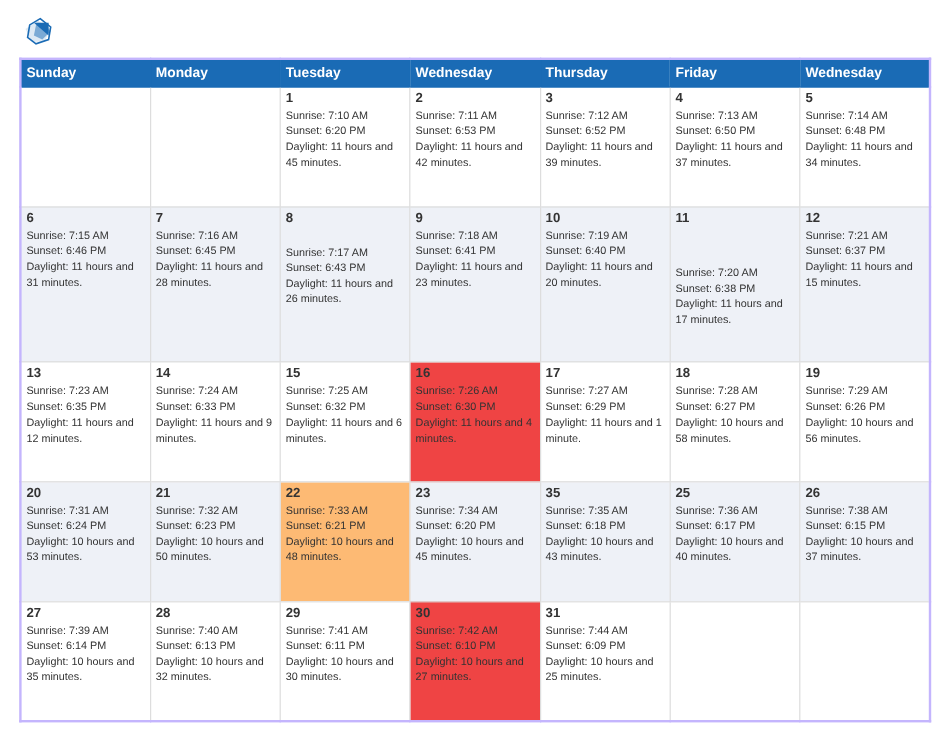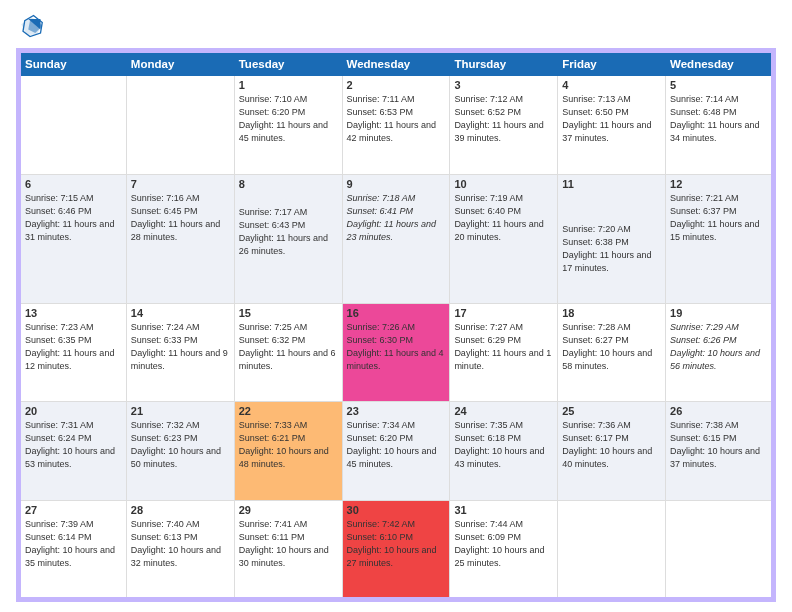--- a/index.html
+++ b/index.html
@@ -50,21 +50,21 @@
       color: #333;
       line-height: 1;
     }
     .location {
       font-size: 14px;
       color: #555;
       margin-top: 2px;
     }
     .calendar {
       flex: 1;
-      border: 5px solid #c4b5fd;
+      border: 2px solid #c4b5fd;
       border-collapse: collapse;
       width: 100%;
       table-layout: fixed;
     }
     .calendar th {
       background: #1a6bb5;
       color: #fff;
       font-size: 11.5px;
       font-weight: bold;
       padding: 5px 4px;
@@ -190,21 +190,21 @@
 Daylight: 11 hours and 28 minutes.</div>
           </td>
           <td style="background: rgb(238, 241, 247);">
             <span class="day-num">8</span>
             <div class="day-info" style="white-space: pre-line; margin-top: 16px;">Sunrise: 7:17 AM
 Sunset: 6:43 PM
 Daylight: 11 hours and 26 minutes.</div>
           </td>
           <td style="background: rgb(238, 241, 247);">
             <span class="day-num">9</span>
-            <div class="day-info" style="white-space: pre-line; font-style: italic;">Sunrise: 7:18 AM
+            <div class="day-info" style="white-space: pre-line;">Sunrise: 7:18 AM
 Sunset: 6:41 PM
 Daylight: 11 hours and 23 minutes.</div>
           </td>
           <td style="background: rgb(238, 241, 247);">
             <span class="day-num">10</span>
             <div class="day-info" style="white-space: pre-line;">Sunrise: 7:19 AM
 Sunset: 6:40 PM
 Daylight: 11 hours and 20 minutes.</div>
           </td>
           <td style="background: rgb(238, 241, 247);">
@@ -232,41 +232,41 @@
             <div class="day-info" style="white-space: pre-line;">Sunrise: 7:24 AM
 Sunset: 6:33 PM
 Daylight: 11 hours and 9 minutes.</div>
           </td>
           <td style="background: rgb(255, 255, 255);">
             <span class="day-num">15</span>
             <div class="day-info" style="white-space: pre-line;">Sunrise: 7:25 AM
 Sunset: 6:32 PM
 Daylight: 11 hours and 6 minutes.</div>
           </td>
-          <td style="background: #ec4899;">
+          <td style="background: #ef4444;">
             <span class="day-num">16</span>
             <div class="day-info" style="white-space: pre-line;">Sunrise: 7:26 AM
 Sunset: 6:30 PM
 Daylight: 11 hours and 4 minutes.</div>
           </td>
           <td style="background: rgb(255, 255, 255);">
             <span class="day-num">17</span>
             <div class="day-info" style="white-space: pre-line;">Sunrise: 7:27 AM
 Sunset: 6:29 PM
 Daylight: 11 hours and 1 minute.</div>
           </td>
           <td style="background: rgb(255, 255, 255); margin-top: 13px;">
             <span class="day-num">18</span>
             <div class="day-info" style="white-space: pre-line;">Sunrise: 7:28 AM
 Sunset: 6:27 PM
 Daylight: 10 hours and 58 minutes.</div>
           </td>
           <td style="background: rgb(255, 255, 255);">
             <span class="day-num">19</span>
-            <div class="day-info" style="white-space: pre-line; font-style: italic;">Sunrise: 7:29 AM
+            <div class="day-info" style="white-space: pre-line;">Sunrise: 7:29 AM
 Sunset: 6:26 PM
 Daylight: 10 hours and 56 minutes.</div>
           </td>
         </tr>
         <tr>
           <td style="background: rgb(238, 241, 247);">
             <span class="day-num">20</span>
             <div class="day-info" style="white-space: pre-line;">Sunrise: 7:31 AM
 Sunset: 6:24 PM
 Daylight: 10 hours and 53 minutes.</div>
@@ -283,21 +283,21 @@
 Sunset: 6:21 PM
 Daylight: 10 hours and 48 minutes.</div>
           </td>
           <td style="background: rgb(238, 241, 247);">
             <span class="day-num">23</span>
             <div class="day-info" style="white-space: pre-line;">Sunrise: 7:34 AM
 Sunset: 6:20 PM
 Daylight: 10 hours and 45 minutes.</div>
           </td>
           <td style="background: rgb(238, 241, 247);">
-            <span class="day-num">24</span>
+            <span class="day-num">35</span>
             <div class="day-info" style="white-space: pre-line;">Sunrise: 7:35 AM
 Sunset: 6:18 PM
 Daylight: 10 hours and 43 minutes.</div>
           </td>
           <td style="background: rgb(238, 241, 247);">
             <span class="day-num">25</span>
             <div class="day-info" style="white-space: pre-line;">Sunrise: 7:36 AM
 Sunset: 6:17 PM
 Daylight: 10 hours and 40 minutes.</div>
           </td>

